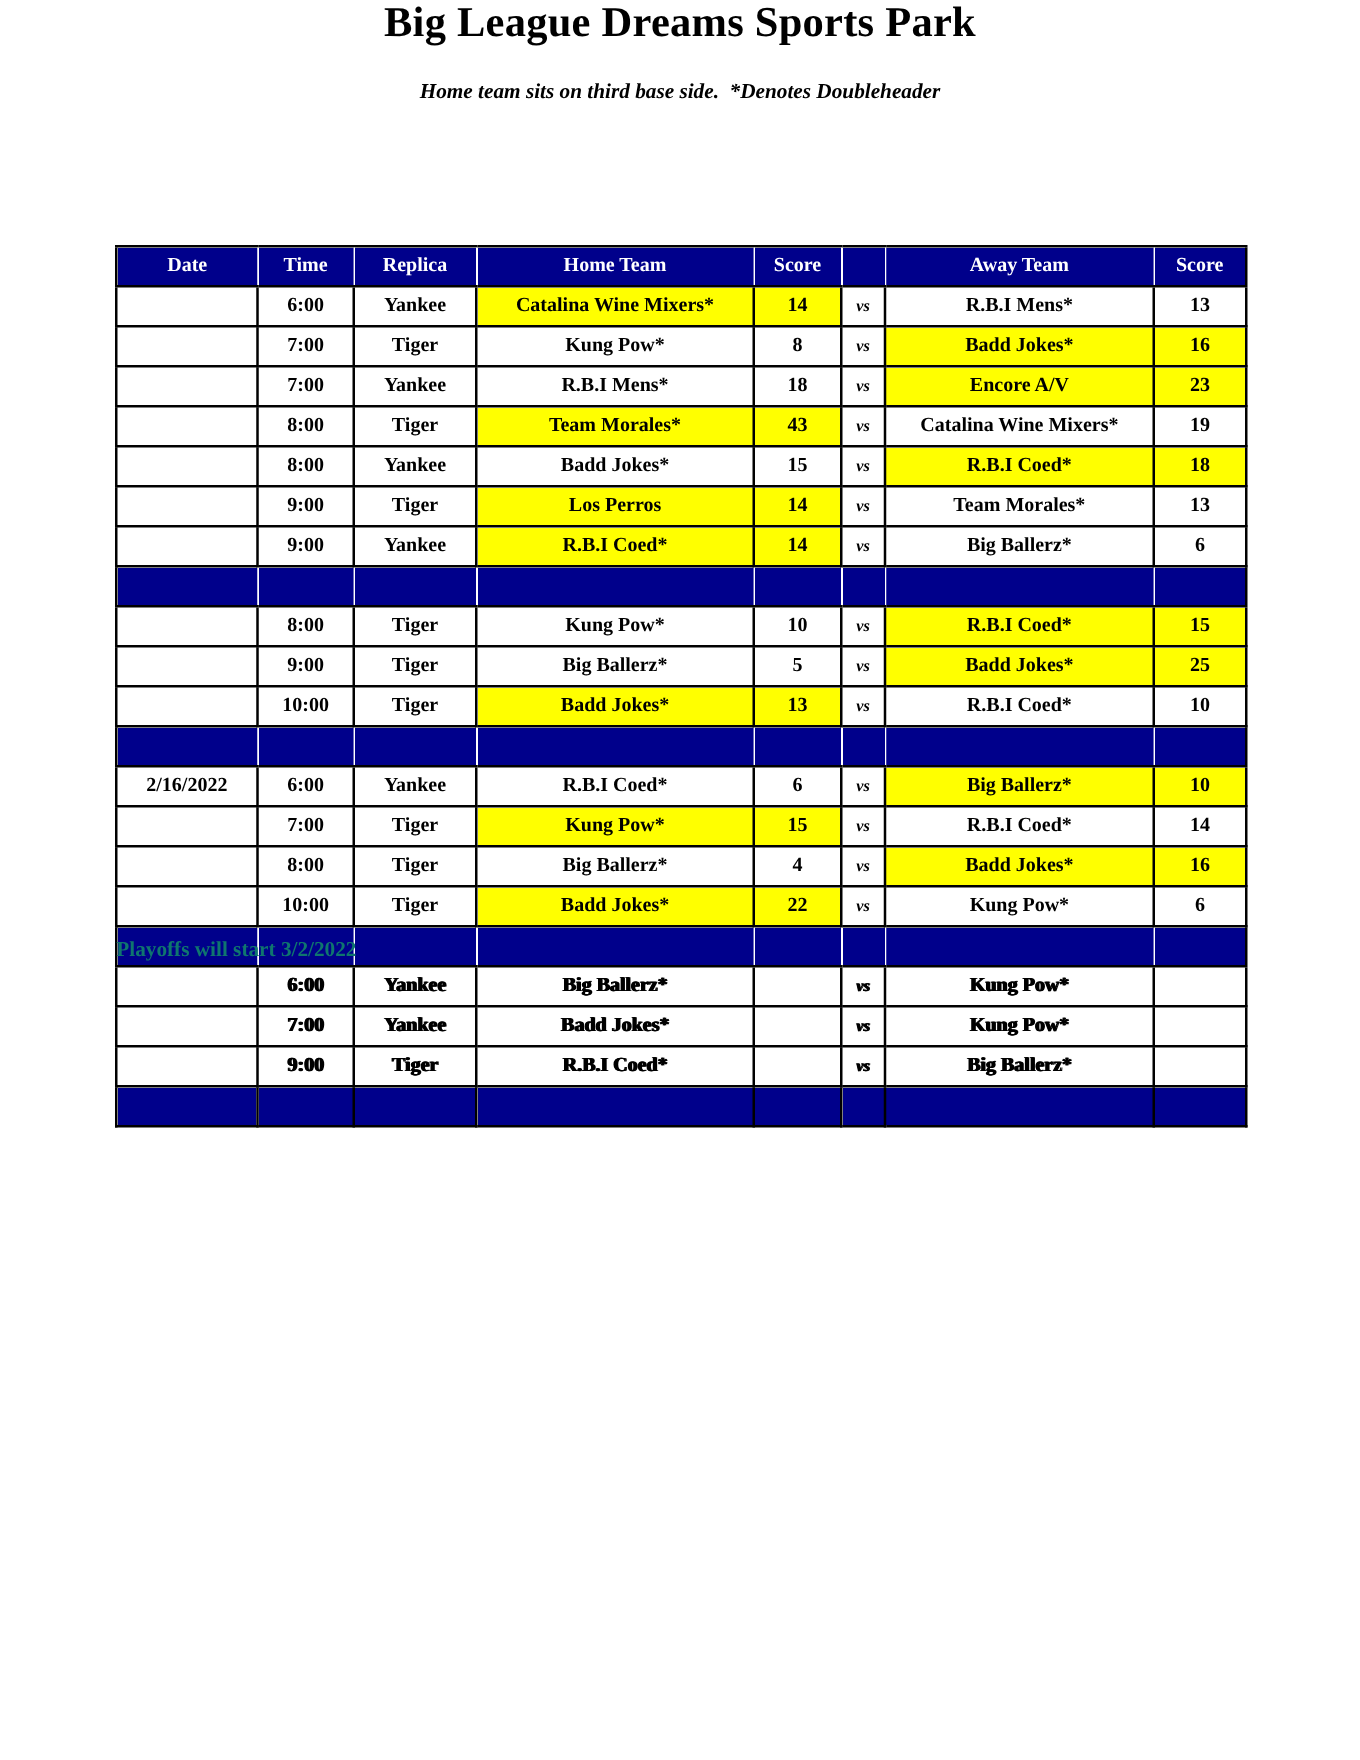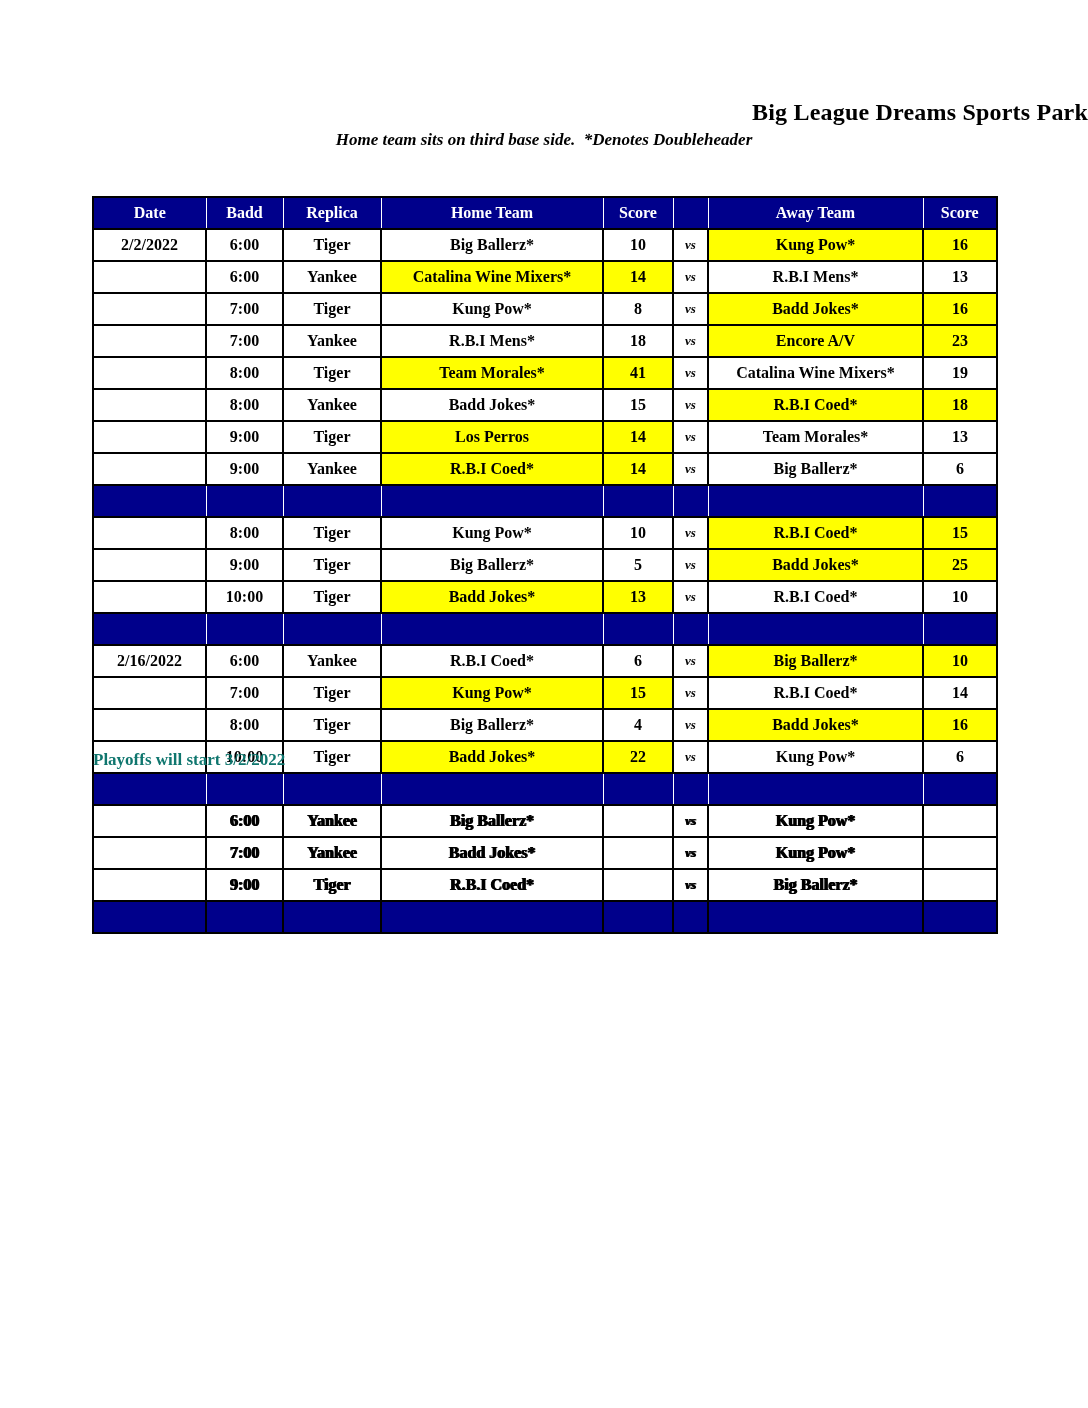--- a/index.html
+++ b/index.html
@@ -2,23 +2,23 @@
 <html style="--navy: #00008B; --yellow: #FFFF00;"><head>
 <meta charset="utf-8">
 <style>
   html,body{margin:0;padding:0;}
   body{
     width:1088px;height:1408px;background:#ffffff;
     font-family:"Liberation Serif","DejaVu Serif",serif;
   }
   .sheet{position:relative;width:1088px;height:1408px;background:#fff;overflow:hidden;}
   .titles{position:absolute;top:0;left:0;width:100%;text-align:center;color:#000;}
-  .title{padding-top:99px;font-size:24px;font-weight:bold;letter-spacing:0.2px;text-align:right;}
+  .title{font-size:34px;font-weight:bold;letter-spacing:0.2px;}
   .subtitle{margin-top:5px;font-size:23px;font-weight:bold;}
-  .note{margin-top:4px;font-size:17px;font-weight:bold;font-style:italic;}
+  .note{margin-top:25px;font-size:17px;font-weight:bold;font-style:italic;}
   table.sched{
     position:absolute;top:196px;left:92px;width:904px;
     border-collapse:collapse;table-layout:fixed;
     border:2px solid #000;
   }
   tr.h22{height:32px;}
   th,td{
     padding:0;text-align:center;vertical-align:middle;
     font-weight:bold;font-size:16px;line-height:20px;
     overflow:hidden;white-space:nowrap;color:#000;
@@ -56,41 +56,31 @@
       <col style="width:98px">
       <col style="width:222px">
       <col style="width:70px">
       <col style="width:35px">
       <col style="width:215px">
       <col style="width:74px">
     </colgroup>
     <thead>
       <tr class="h22">
         <th>Date</th>
-        <th>Badd</th>
+        <th>Time</th>
         <th>Replica</th>
         <th>Home Team</th>
         <th>Score</th>
         <th></th>
         <th>Away Team</th>
         <th>Score</th>
       </tr>
     </thead>
     <tbody>
         <tr class="h22 game">
-          <td class="c-date">2/2/2022</td>
-          <td class="c-time">6:00</td>
-          <td class="c-replica">Tiger</td>
-          <td class="c-team">Big Ballerz*</td>
-          <td class="c-score">10</td>
-          <td class="c-vs">vs</td>
-          <td class="c-team hl">Kung Pow*</td>
-          <td class="c-score hl">16</td>
-        </tr>
-        <tr class="h22 game">
           <td class="c-date"></td>
           <td class="c-time">6:00</td>
           <td class="c-replica">Yankee</td>
           <td class="c-team hl">Catalina Wine Mixers*</td>
           <td class="c-score hl">14</td>
           <td class="c-vs">vs</td>
           <td class="c-team">R.B.I Mens*</td>
           <td class="c-score">13</td>
         </tr>
         <tr class="h22 game">
@@ -111,21 +101,21 @@
           <td class="c-score">18</td>
           <td class="c-vs">vs</td>
           <td class="c-team hl">Encore A/V</td>
           <td class="c-score hl">23</td>
         </tr>
         <tr class="h22 game">
           <td class="c-date"></td>
           <td class="c-time">8:00</td>
           <td class="c-replica">Tiger</td>
           <td class="c-team hl">Team Morales*</td>
-          <td class="c-score hl">41</td>
+          <td class="c-score hl">43</td>
           <td class="c-vs">vs</td>
           <td class="c-team">Catalina Wine Mixers*</td>
           <td class="c-score">19</td>
         </tr>
         <tr class="h22 game">
           <td class="c-date"></td>
           <td class="c-time">8:00</td>
           <td class="c-replica">Yankee</td>
           <td class="c-team">Badd Jokes*</td>
           <td class="c-score">15</td>

